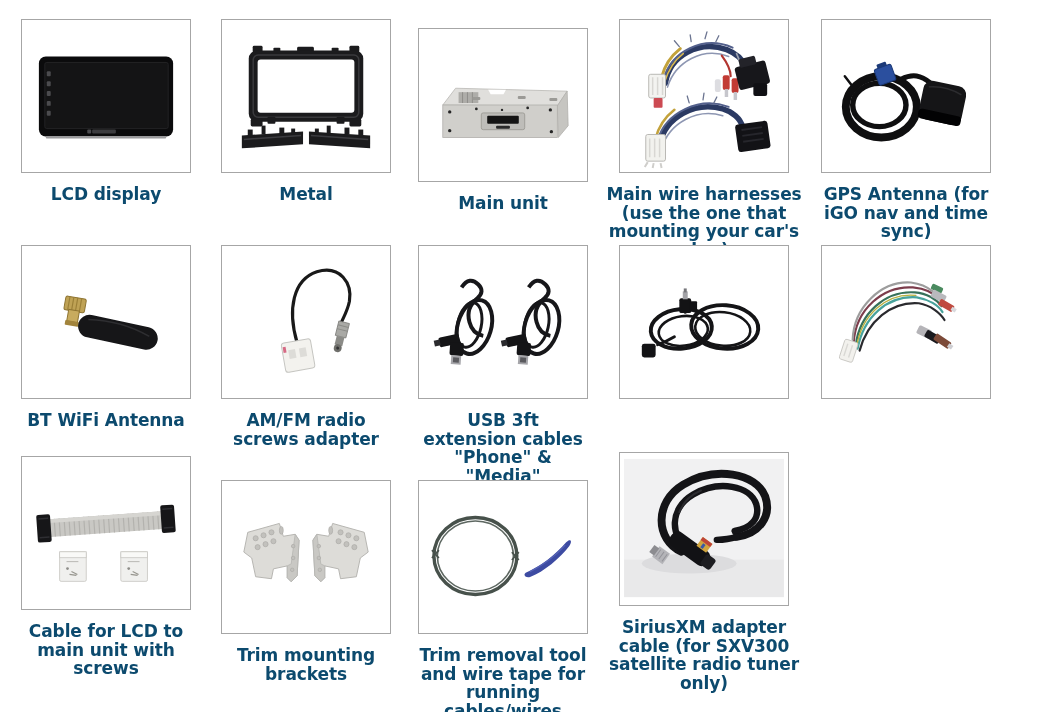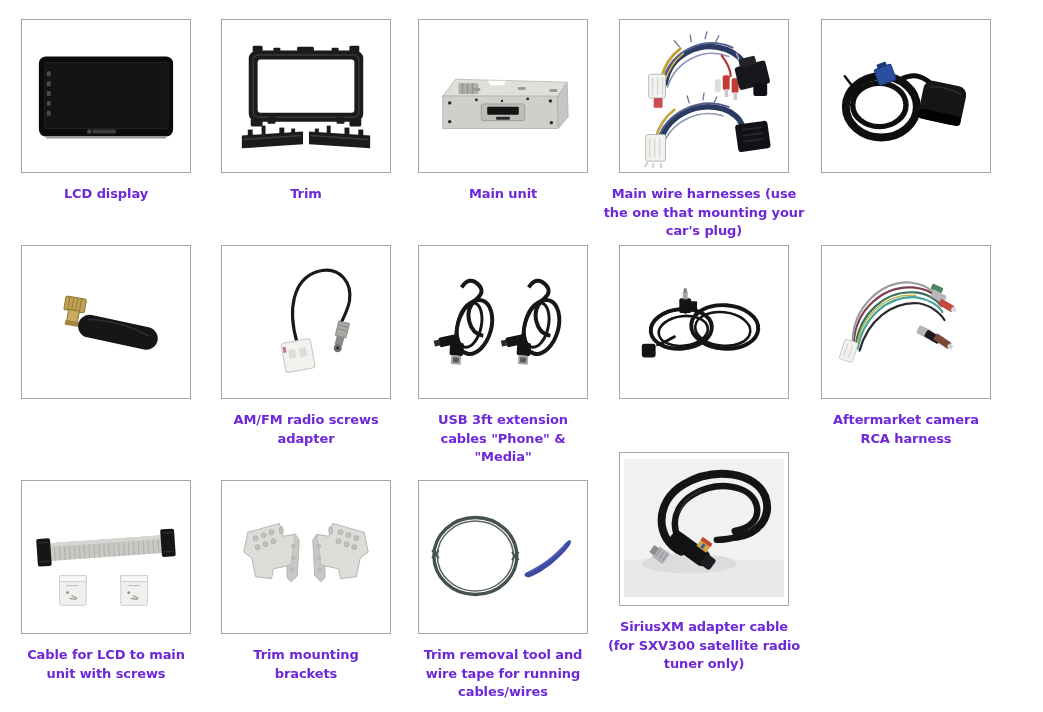--- a/index.html
+++ b/index.html
@@ -16,24 +16,24 @@
     width:170px;height:154px;
     margin:0 auto;
     border:1px solid #a6a6a6;
     background:#ffffff;
     display:flex;align-items:center;justify-content:center;
   }
   .imgbox svg{display:block;}
   figcaption.cap{
     margin:12px auto 0 auto;
     text-align:center;
-    font-size:13px;
+    font-size:17px;
     line-height:18.5px;
     font-weight:bold;
-    color:#6d28d9;
+    color:#0c4a6e;
     letter-spacing:-0.1px;
   }
 </style>
 </head>
 <body>
 
 <div class="sheet">
 
   <figure class="cell" style="left:1px;top:19px">
     <div class="imgbox">
@@ -78,24 +78,24 @@
           <rect x="70" y="110" width="4" height="6"></rect>
           <path d="M88,113 L150,117 L150,130 L88,126 Z"></path>
           <rect x="94" y="110" width="4" height="6"></rect>
           <rect x="106" y="107" width="4" height="9"></rect>
           <rect x="124" y="109" width="5" height="7"></rect>
           <rect x="138" y="111" width="5" height="7"></rect>
         </g>
         <path d="M22,121 L80,117 M90,117 L148,121" stroke="#3c3c40" stroke-width="1.5"></path>
       </svg>
     </div>
-    <figcaption class="cap">Trim</figcaption>
-  </figure>
-
-  <figure class="cell" style="left:398px;top:19px">
+    <figcaption class="cap">Metal</figcaption>
+  </figure>
+
+  <figure class="cell" style="left:398px;top:28px">
     <div class="imgbox">
       <svg viewBox="0 0 170 154" width="168" height="152">
         <polygon points="37,60 150,63 140,78 24,77" fill="#e0dfdc" stroke="#b8b7b3" stroke-width="0.8"></polygon>
         <polygon points="150,63 151,98 141,110 140,78" fill="#c6c5c1" stroke="#b0afab" stroke-width="0.8"></polygon>
         <rect x="24" y="77" width="116" height="33" fill="#d0cfcb" stroke="#b0afab" stroke-width="0.8"></rect>
         <path d="M70,61.5 h18 l-2.5,4.5 h-13 z" fill="#ffffff"></path>
         <rect x="40" y="64" width="20" height="11" fill="#aeada9"></rect>
         <path d="M44,64 v11 M49,64 v11 M54,64 v11" stroke="#8f8e8a" stroke-width="1"></path>
         <g fill="#9b9a96">
           <rect x="54" y="69" width="8" height="3" rx="1"></rect>
@@ -179,37 +179,39 @@
           <rect x="59" y="43" width="10" height="6" rx="1" fill="#1c3a78"></rect>
           <rect x="55" y="47" width="18" height="17" rx="2" fill="#2b4f9e" stroke="#1c3a78"></rect>
         </g>
         <g transform="rotate(12 122 84)">
           <rect x="100" y="64" width="44" height="40" rx="9" fill="#151517"></rect>
           <rect x="100" y="94" width="44" height="10" rx="4" fill="#020203"></rect>
           <path d="M105,71 q17,-5 34,1" stroke="#2c2c2f" stroke-width="1.5" fill="none"></path>
         </g>
       </svg>
     </div>
+    <figcaption class="cap" style="width:172px">GPS Antenna (for iGO nav and time sync)</figcaption>
   </figure>
 
   <figure class="cell" style="left:1px;top:245px">
     <div class="imgbox">
       <svg viewBox="0 0 170 154" width="168" height="152">
         <g transform="rotate(10 52 66)">
           <rect x="42" y="52" width="21" height="14" rx="2" fill="#bfa255" stroke="#8d7331" stroke-width="1"></rect>
           <path d="M46,52 v14 M50,52 v14 M54,52 v14 M58,52 v14" stroke="#9c8038" stroke-width="1.2"></path>
           <rect x="47" y="65" width="11" height="12" fill="#c8ab5e" stroke="#8d7331" stroke-width="1"></rect>
           <rect x="45.5" y="76" width="14" height="5" rx="1" fill="#a2843c"></rect>
         </g>
         <g transform="rotate(12 60 79)">
           <rect x="57" y="68" width="82" height="23" rx="11.5" fill="#161618"></rect>
           <path d="M66,73 q34,-6 64,4" stroke="#2e2e31" stroke-width="1.5" fill="none"></path>
         </g>
       </svg>
     </div>
+    <figcaption class="cap">BT WiFi Antenna</figcaption>
   </figure>
 
   <figure class="cell" style="left:201px;top:245px">
     <div class="imgbox">
       <svg viewBox="0 0 170 154" width="168" height="152">
         <path d="M76,98 C66,64 72,34 96,26 C120,19 132,38 129,56 C127,66 123,72 121,77" fill="none" stroke="#191919" stroke-width="3.2" stroke-linecap="round"></path>
         <g transform="rotate(-10 77 111)">
           <rect x="62" y="96" width="30" height="30" rx="3" fill="#f3f2ee" stroke="#c5c5c1"></rect>
           <rect x="68" y="104" width="7" height="9" fill="#dddcd8"></rect>
           <rect x="79" y="104" width="7" height="9" fill="#dddcd8"></rect>
@@ -306,24 +308,23 @@
           </g>
         <g transform="rotate(30 112 92)">
             <rect x="104" y="88" width="16" height="8" rx="1.5" fill="#1a1a1e"></rect>
           </g>
         <g transform="rotate(34 122 98)">
             <rect x="112" y="93" width="18" height="7.5" rx="1.5" fill="#7c4a38"></rect>
             <rect x="128" y="94.5" width="5" height="4.5" fill="#cfcfd3"></rect>
           </g>
       </svg>
     </div>
-    <figcaption class="cap" style="width:160px">Aftermarket camera RCA harness</figcaption>
-  </figure>
-
-  <figure class="cell" style="left:1px;top:480px">
+  </figure>
+
+  <figure class="cell" style="left:1px;top:456px">
     <div class="imgbox">
       <svg viewBox="0 0 170 154" width="168" height="152">
         <defs>
           <g id="bag">
             <rect x="0" y="0" width="27" height="30" rx="1.5" fill="#f0f0ee" stroke="#cbcac6" stroke-width="0.9"></rect>
             <rect x="0" y="0" width="27" height="6" fill="#f9f9f7" stroke="#cbcac6" stroke-width="0.9"></rect>
             <path d="M7,10 h12" stroke="#b9b8b4" stroke-width="1"></path>
             <circle cx="8" cy="17" r="1.4" fill="#8e8d89"></circle>
             <path d="M12,20 l6,3 M10,23 l7,1" stroke="#97968f" stroke-width="1.2"></path>
           </g>

